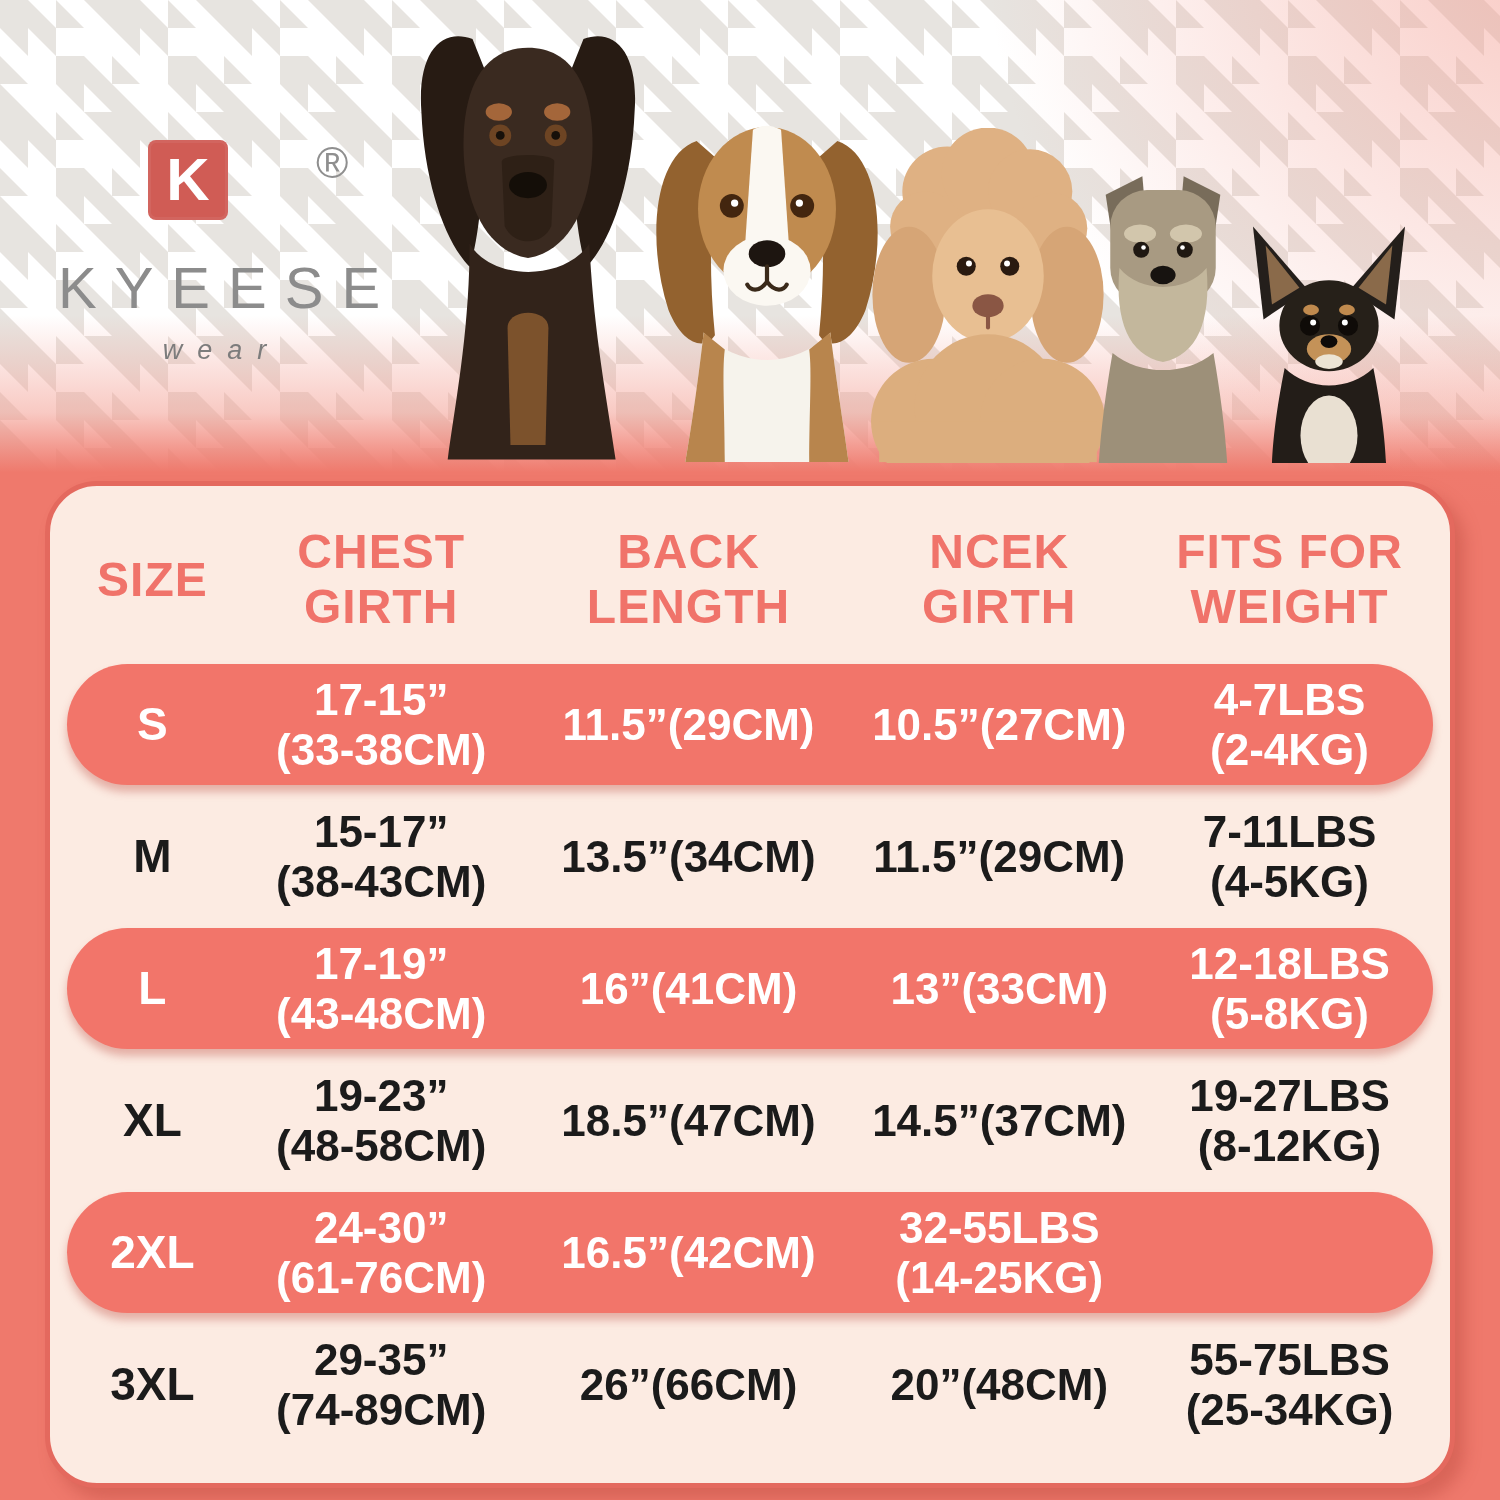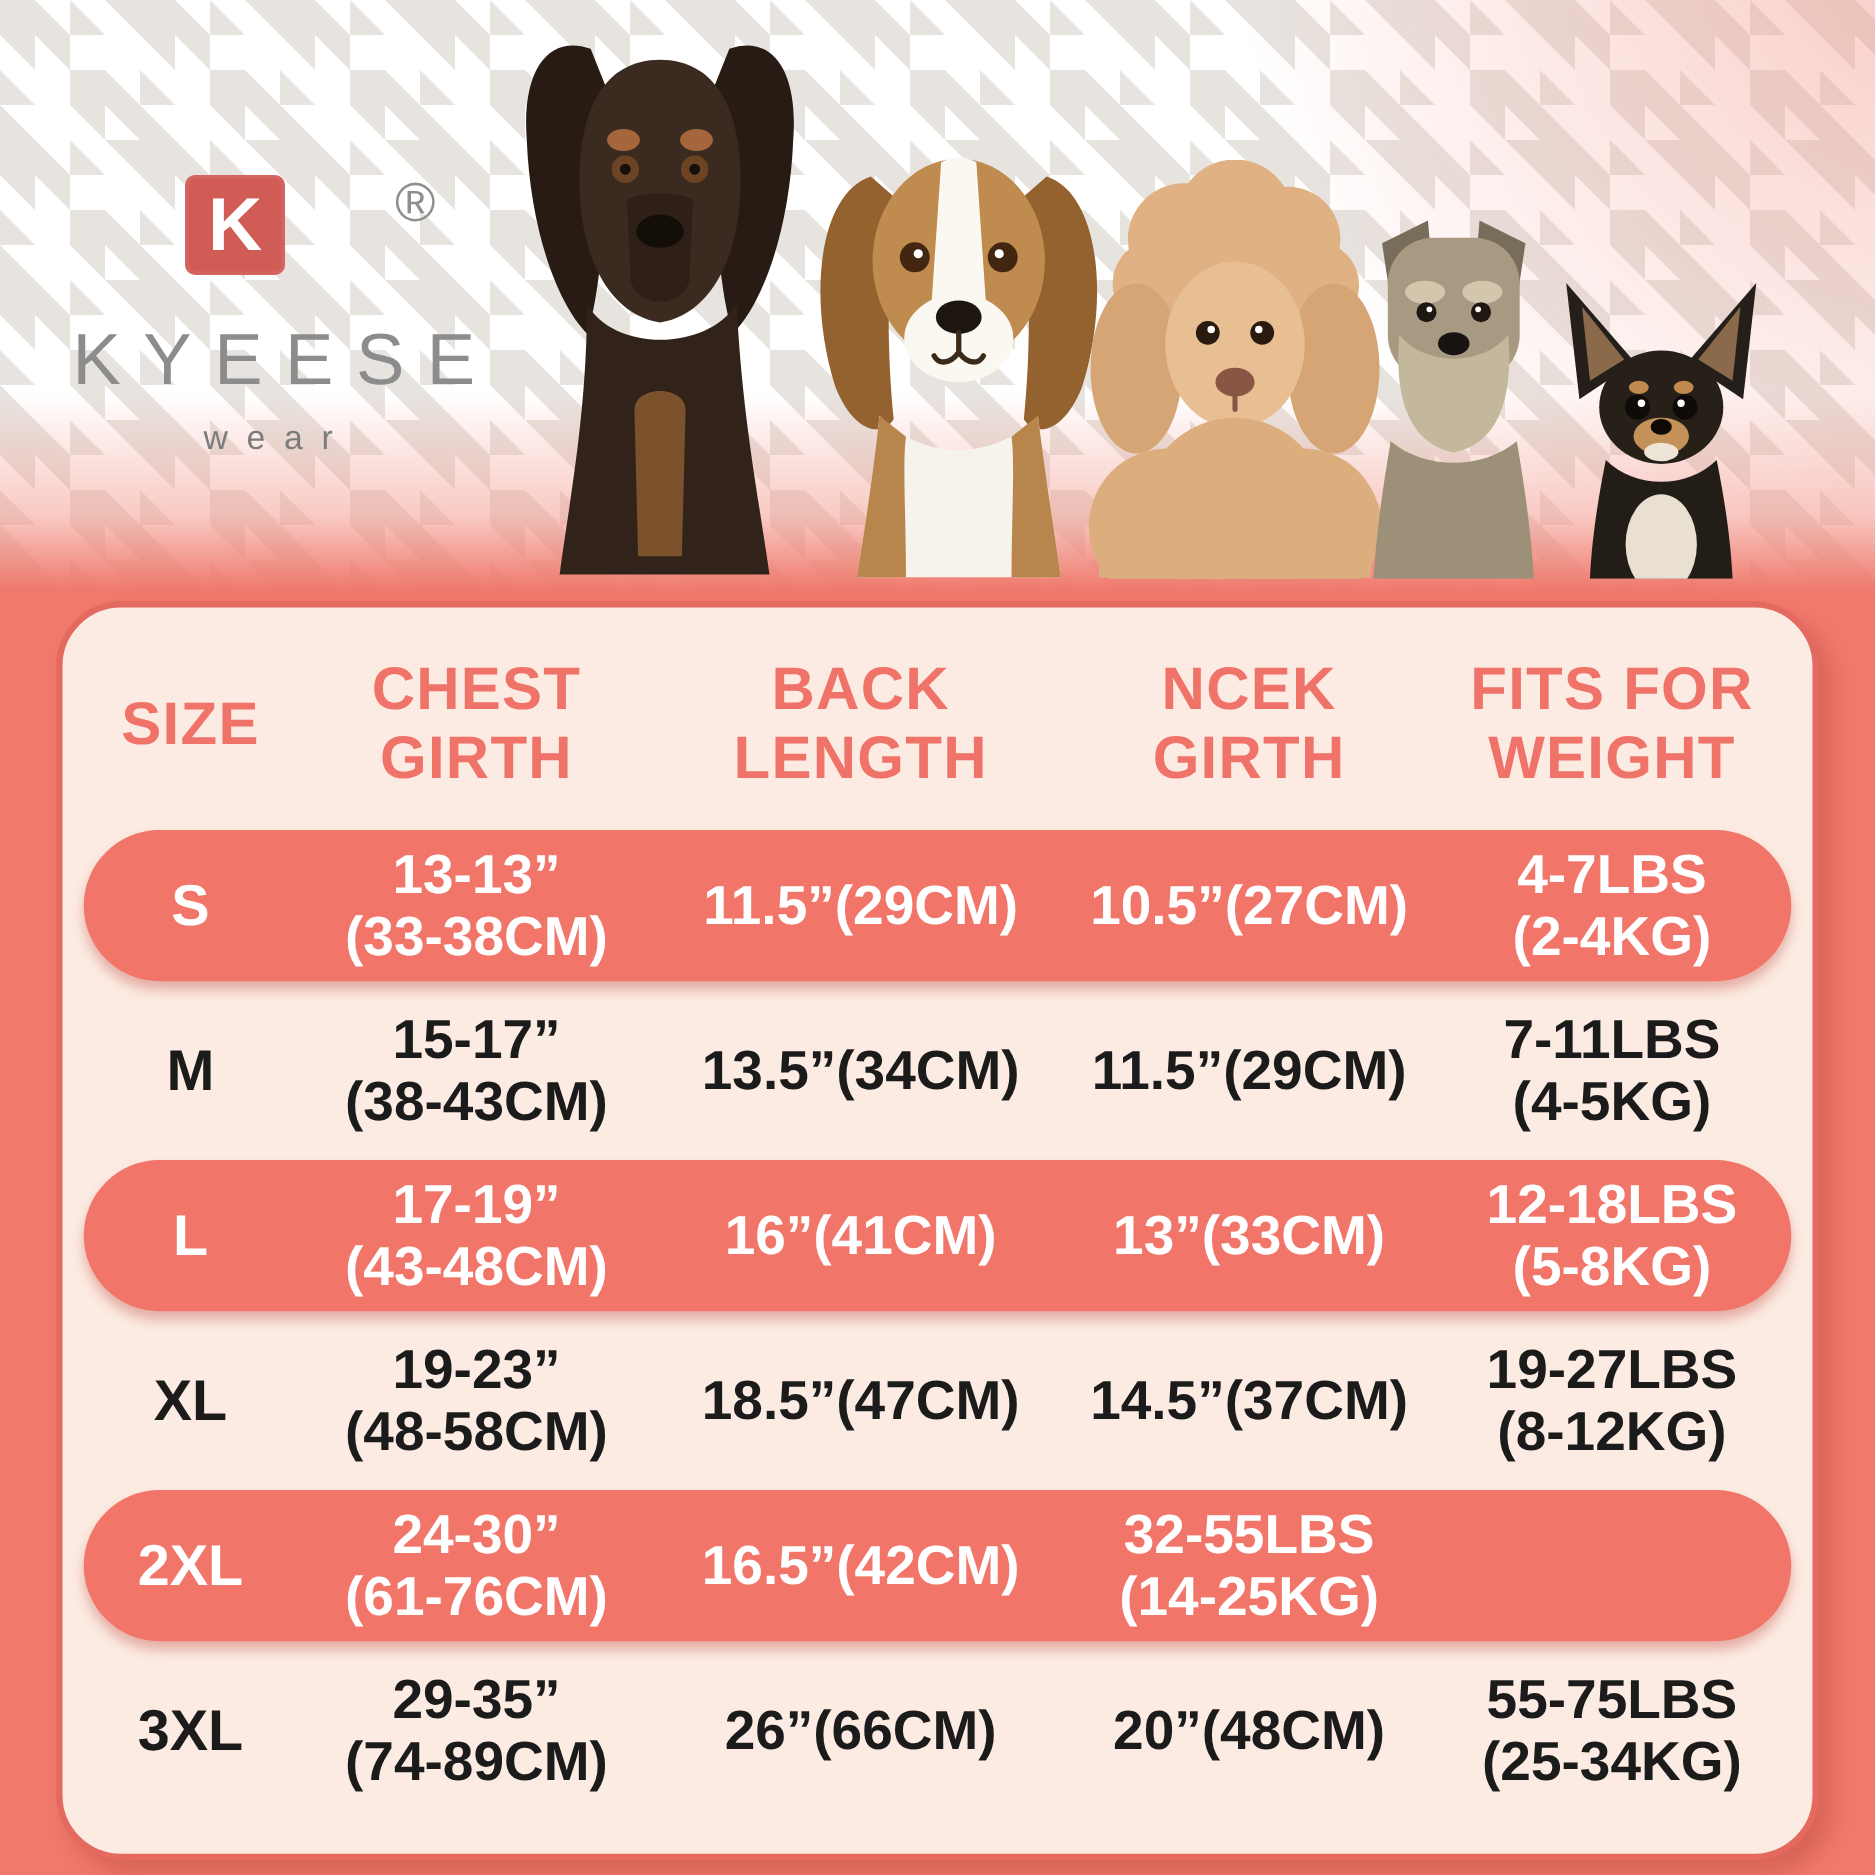--- a/index.html
+++ b/index.html
@@ -31,20 +31,21 @@
   .registered{
     position:absolute;left:268px;top:-2px;font-size:44px;color:#8f8f8f;font-weight:400;
   }
   .brand-name{
     margin-top:28px;font-size:58px;color:#8c8c8c;letter-spacing:18px;
     font-weight:400;white-space:nowrap;text-indent:10px;
   }
   .brand-sub{
     margin-top:14px;font-size:27px;color:#7c7c7c;letter-spacing:15px;font-weight:400;
     text-indent:8px;
+    font-style:italic;
   }
   
   .dogs{position:absolute;inset:0;z-index:2;}
   .dogs svg{position:absolute;}
   .dog-doberman{left:382px;top:18px;width:292px;height:445px;}
   .dog-beagle{left:624px;top:82px;width:286px;height:380px;}
   .dog-poodle{left:852px;top:128px;width:272px;height:335px;}
   .dog-schnauzer{left:1048px;top:158px;width:230px;height:305px;}
   .dog-chihuahua{left:1220px;top:218px;width:218px;height:245px;}
   
@@ -224,21 +225,21 @@
       </div>
       <div class="h-cell">
         <span>FITS FOR</span>
           <span>WEIGHT</span>
       </div>
     </div>
 
     <div class="t-grid t-row hl">
       <div class="cell size">S</div>
       <div class="cell">
-          <span>13-13”</span>
+          <span>17-15”</span>
           <span>(33-38CM)</span>
         </div>
       <div class="cell">11.5”(29CM)</div>
       <div class="cell">10.5”(27CM)</div>
       <div class="cell">
           <span>4-7LBS</span>
           <span>(2-4KG)</span>
         </div>
     </div>
 

